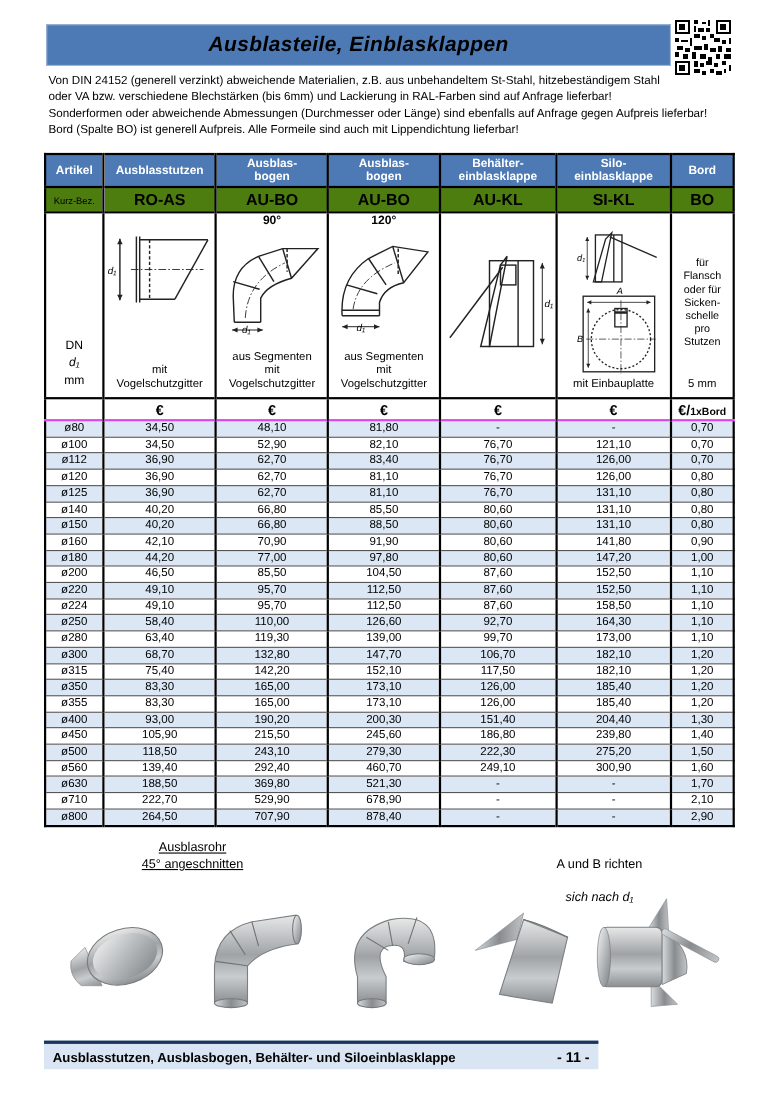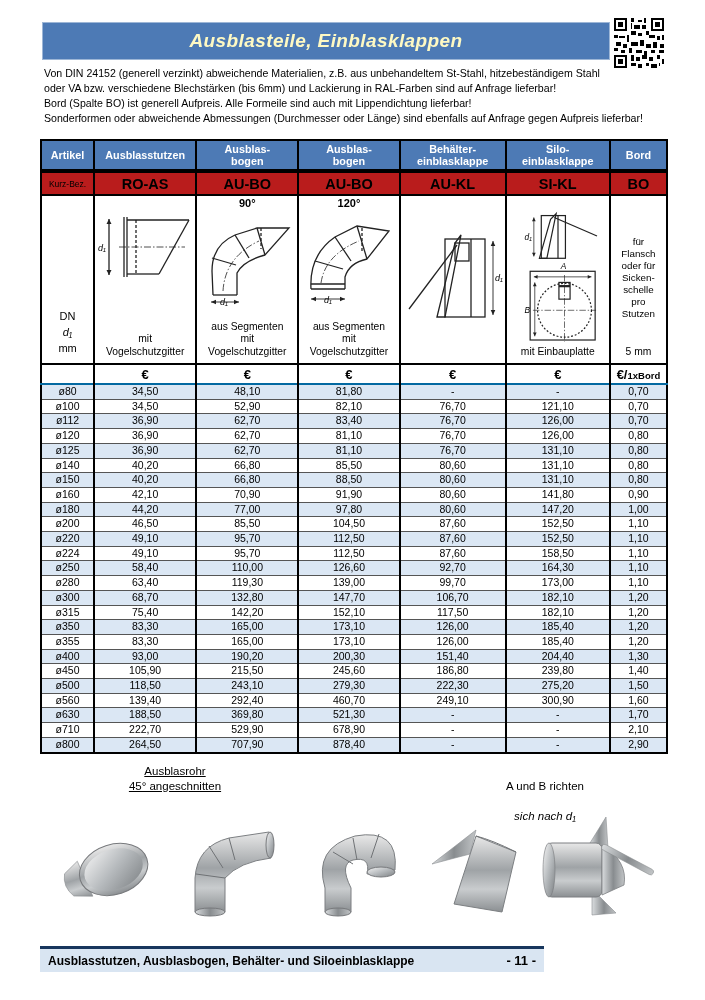--- a/index.html
+++ b/index.html
@@ -1,53 +1,53 @@
 <!DOCTYPE html>
 <html><head>
 <meta charset="utf-8">
 <style>
   html,body{margin:0;padding:0;background:#fff;}
   body{width:705px;height:1000px;position:relative;font-family:"Liberation Sans",sans-serif;color:#000;overflow:hidden;}
 
   
   .title-bar{position:absolute;left:42px;top:22px;width:566px;height:36px;background:#4d7ab5;
     border:1px solid #9db6d6;display:flex;align-items:center;justify-content:center;}
-  .title-bar .t{color:#fef9c3;font-size:19px;font-weight:bold;font-style:italic;letter-spacing:.4px;}
+  .title-bar .t{color:#000000;font-size:19px;font-weight:bold;font-style:italic;letter-spacing:.4px;}
   .qr{position:absolute;left:612px;top:16px;width:54px;height:54px;}
 
   .intro{position:absolute;left:44px;top:66px;width:625px;font-size:10.6px;line-height:15px;}
 
   
   table.ptable{position:absolute;left:40px;top:139px;width:628px;border-collapse:collapse;table-layout:fixed;
     border:2px solid #000;}
   table.ptable td,table.ptable th{border-left:2px solid #000;border-top:1px solid #555;
     text-align:center;vertical-align:middle;padding:0;overflow:hidden;}
   table.ptable tr>*:first-child{border-left:none;}
 
   tr.hdr th{background:#4d7ab5;color:#fff;font-size:10.8px;font-weight:bold;line-height:12.5px;height:28px;
     white-space:pre-line;border-top:none;}
-  tr.kurz td{background:#b91c1c;height:21px;border-top:4px solid #000000;}
+  tr.kurz td{background:#4d7c0f;height:21px;border-top:2px solid #000000;}
   tr.kurz .lbl{font-size:8.5px;}
   tr.kurz .code{font-size:14.5px;font-weight:bold;}
 
   tr.diag td{height:167px;vertical-align:top;background:#fff;border-top:2px solid #000;}
   .dcell{display:flex;flex-direction:column;align-items:center;height:165px;}
   .dcell .angle{font-size:11px;font-weight:bold;height:15px;line-height:15px;}
   .dcell .desc{margin-top:auto;font-size:10.3px;line-height:12.5px;white-space:pre-line;padding-bottom:3px;}
   .dnblock{display:flex;flex-direction:column;justify-content:flex-end;height:160px;font-size:11px;line-height:16px;padding-bottom:4px;}
   .dnblock .d1{font-style:italic;}
   .bordtext{font-size:9.8px;line-height:12px;white-space:pre-line;margin-top:40px;}
   svg text{font-family:"Liberation Sans",sans-serif;}
 
   tr.euro td{height:18px;font-size:13px;font-weight:bold;background:#fff;border-top:2px solid #000;}
   tr.euro .small{font-size:9.5px;font-weight:bold;}
 
   tbody.data td{font-size:10.5px;height:13.7px;line-height:13.7px;}
   tbody.data tr:nth-child(odd) td{background:#dbe7f4;}
-  tbody.data tr:first-child td{border-top:2px solid #0369a1;}
+  tbody.data tr:first-child td{border-top:2px solid #d946ef;}
 
   
   .cap{position:absolute;font-size:11.5px;line-height:15px;text-align:center;white-space:pre-line;}
   .cap-left{left:85px;top:764px;width:180px;text-decoration:underline;}
   .cap-right{left:455px;top:764px;width:180px;}
   .cap .d1{font-style:italic;}
 
   .photos{position:absolute;left:52px;top:798px;width:606px;height:140px;display:flex;
     justify-content:space-between;align-items:center;}
   .photos svg{display:block;}
@@ -121,22 +121,22 @@
         <rect x="18" y="25" width="2" height="2"></rect>
       <rect x="21" y="26" width="3" height="2"></rect>
         <rect x="25" y="25" width="1" height="2"></rect>
     </g>
   </svg>
 </div>
 
 <div class="intro">
   <div>Von DIN 24152 (generell verzinkt) abweichende Materialien, z.B. aus unbehandeltem St-Stahl, hitzebeständigem Stahl</div>
   <div>oder VA bzw. verschiedene Blechstärken (bis 6mm) und Lackierung in RAL-Farben sind auf Anfrage lieferbar!</div>
+  <div>Sonderformen oder abweichende Abmessungen (Durchmesser oder Länge) sind ebenfalls auf Anfrage gegen Aufpreis lieferbar!</div>
   <div>Bord (Spalte BO) ist generell Aufpreis. Alle Formeile sind auch mit Lippendichtung lieferbar!</div>
-  <div>Sonderformen oder abweichende Abmessungen (Durchmesser oder Länge) sind ebenfalls auf Anfrage gegen Aufpreis lieferbar!</div>
 </div>
 
 <table class="ptable">
   <colgroup>
     <col style="width:53px">
       <col style="width:102px">
       <col style="width:102px">
       <col style="width:101px">
     <col style="width:106px">
       <col style="width:104px">

